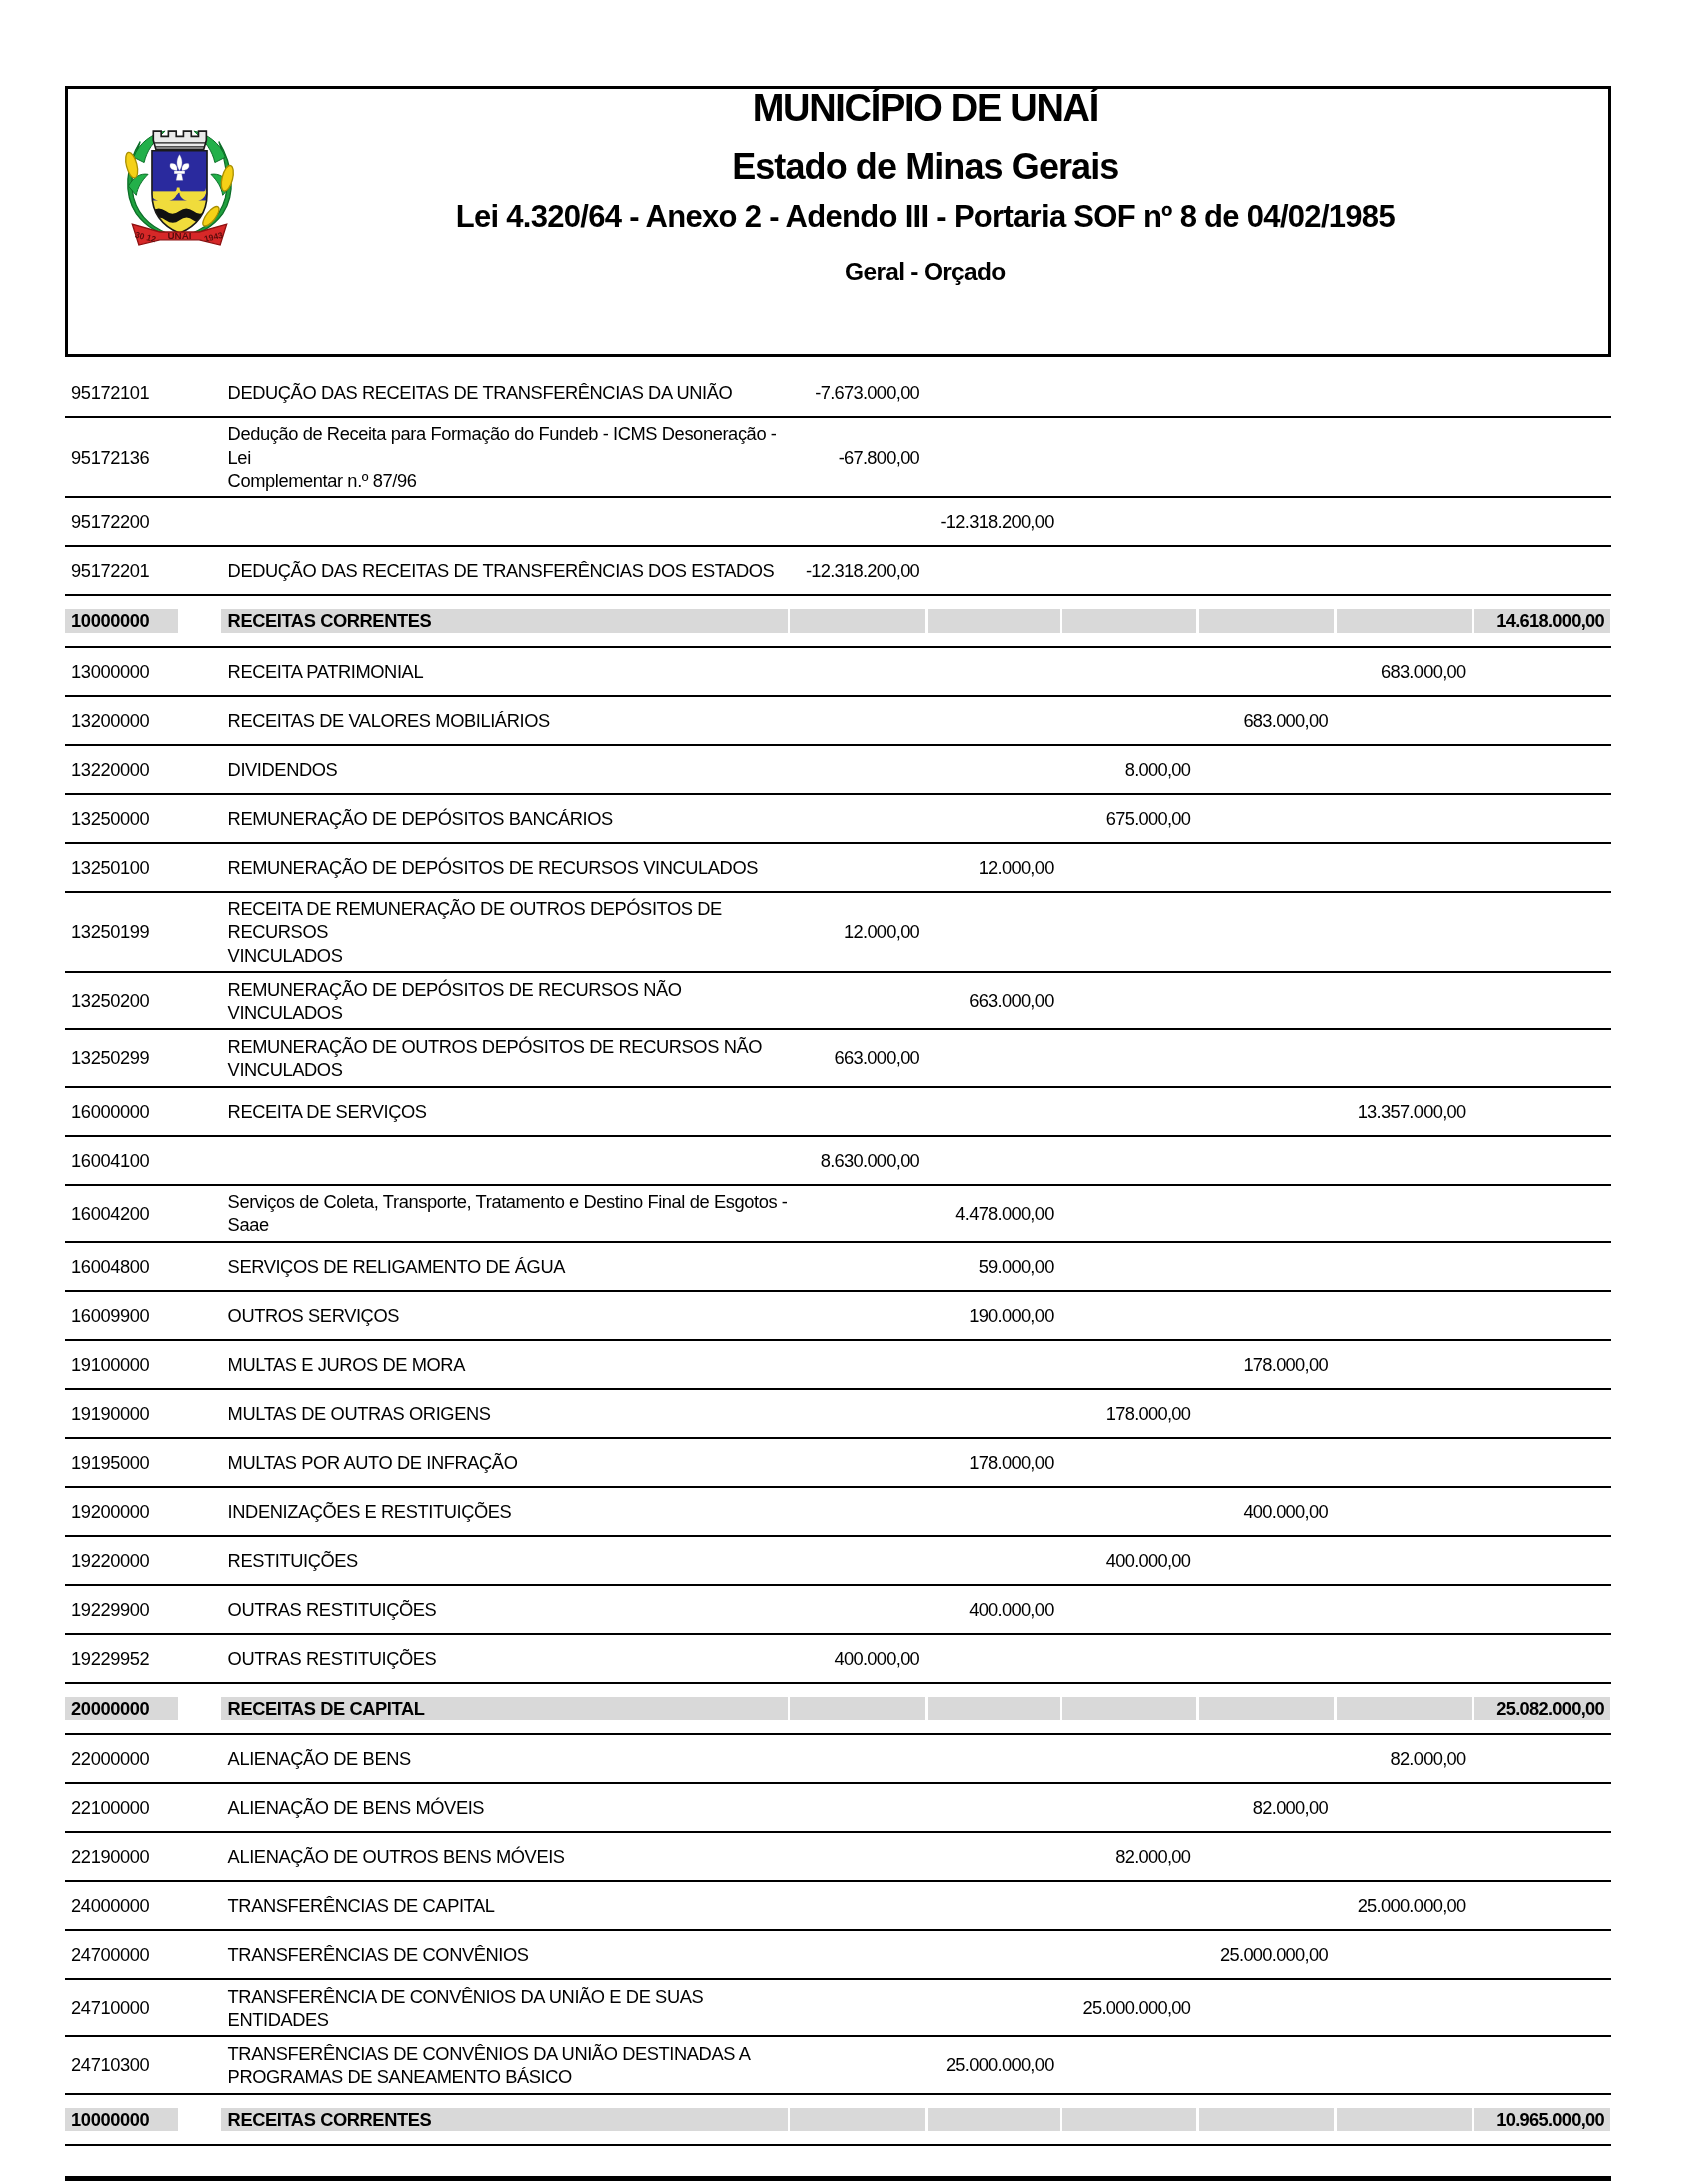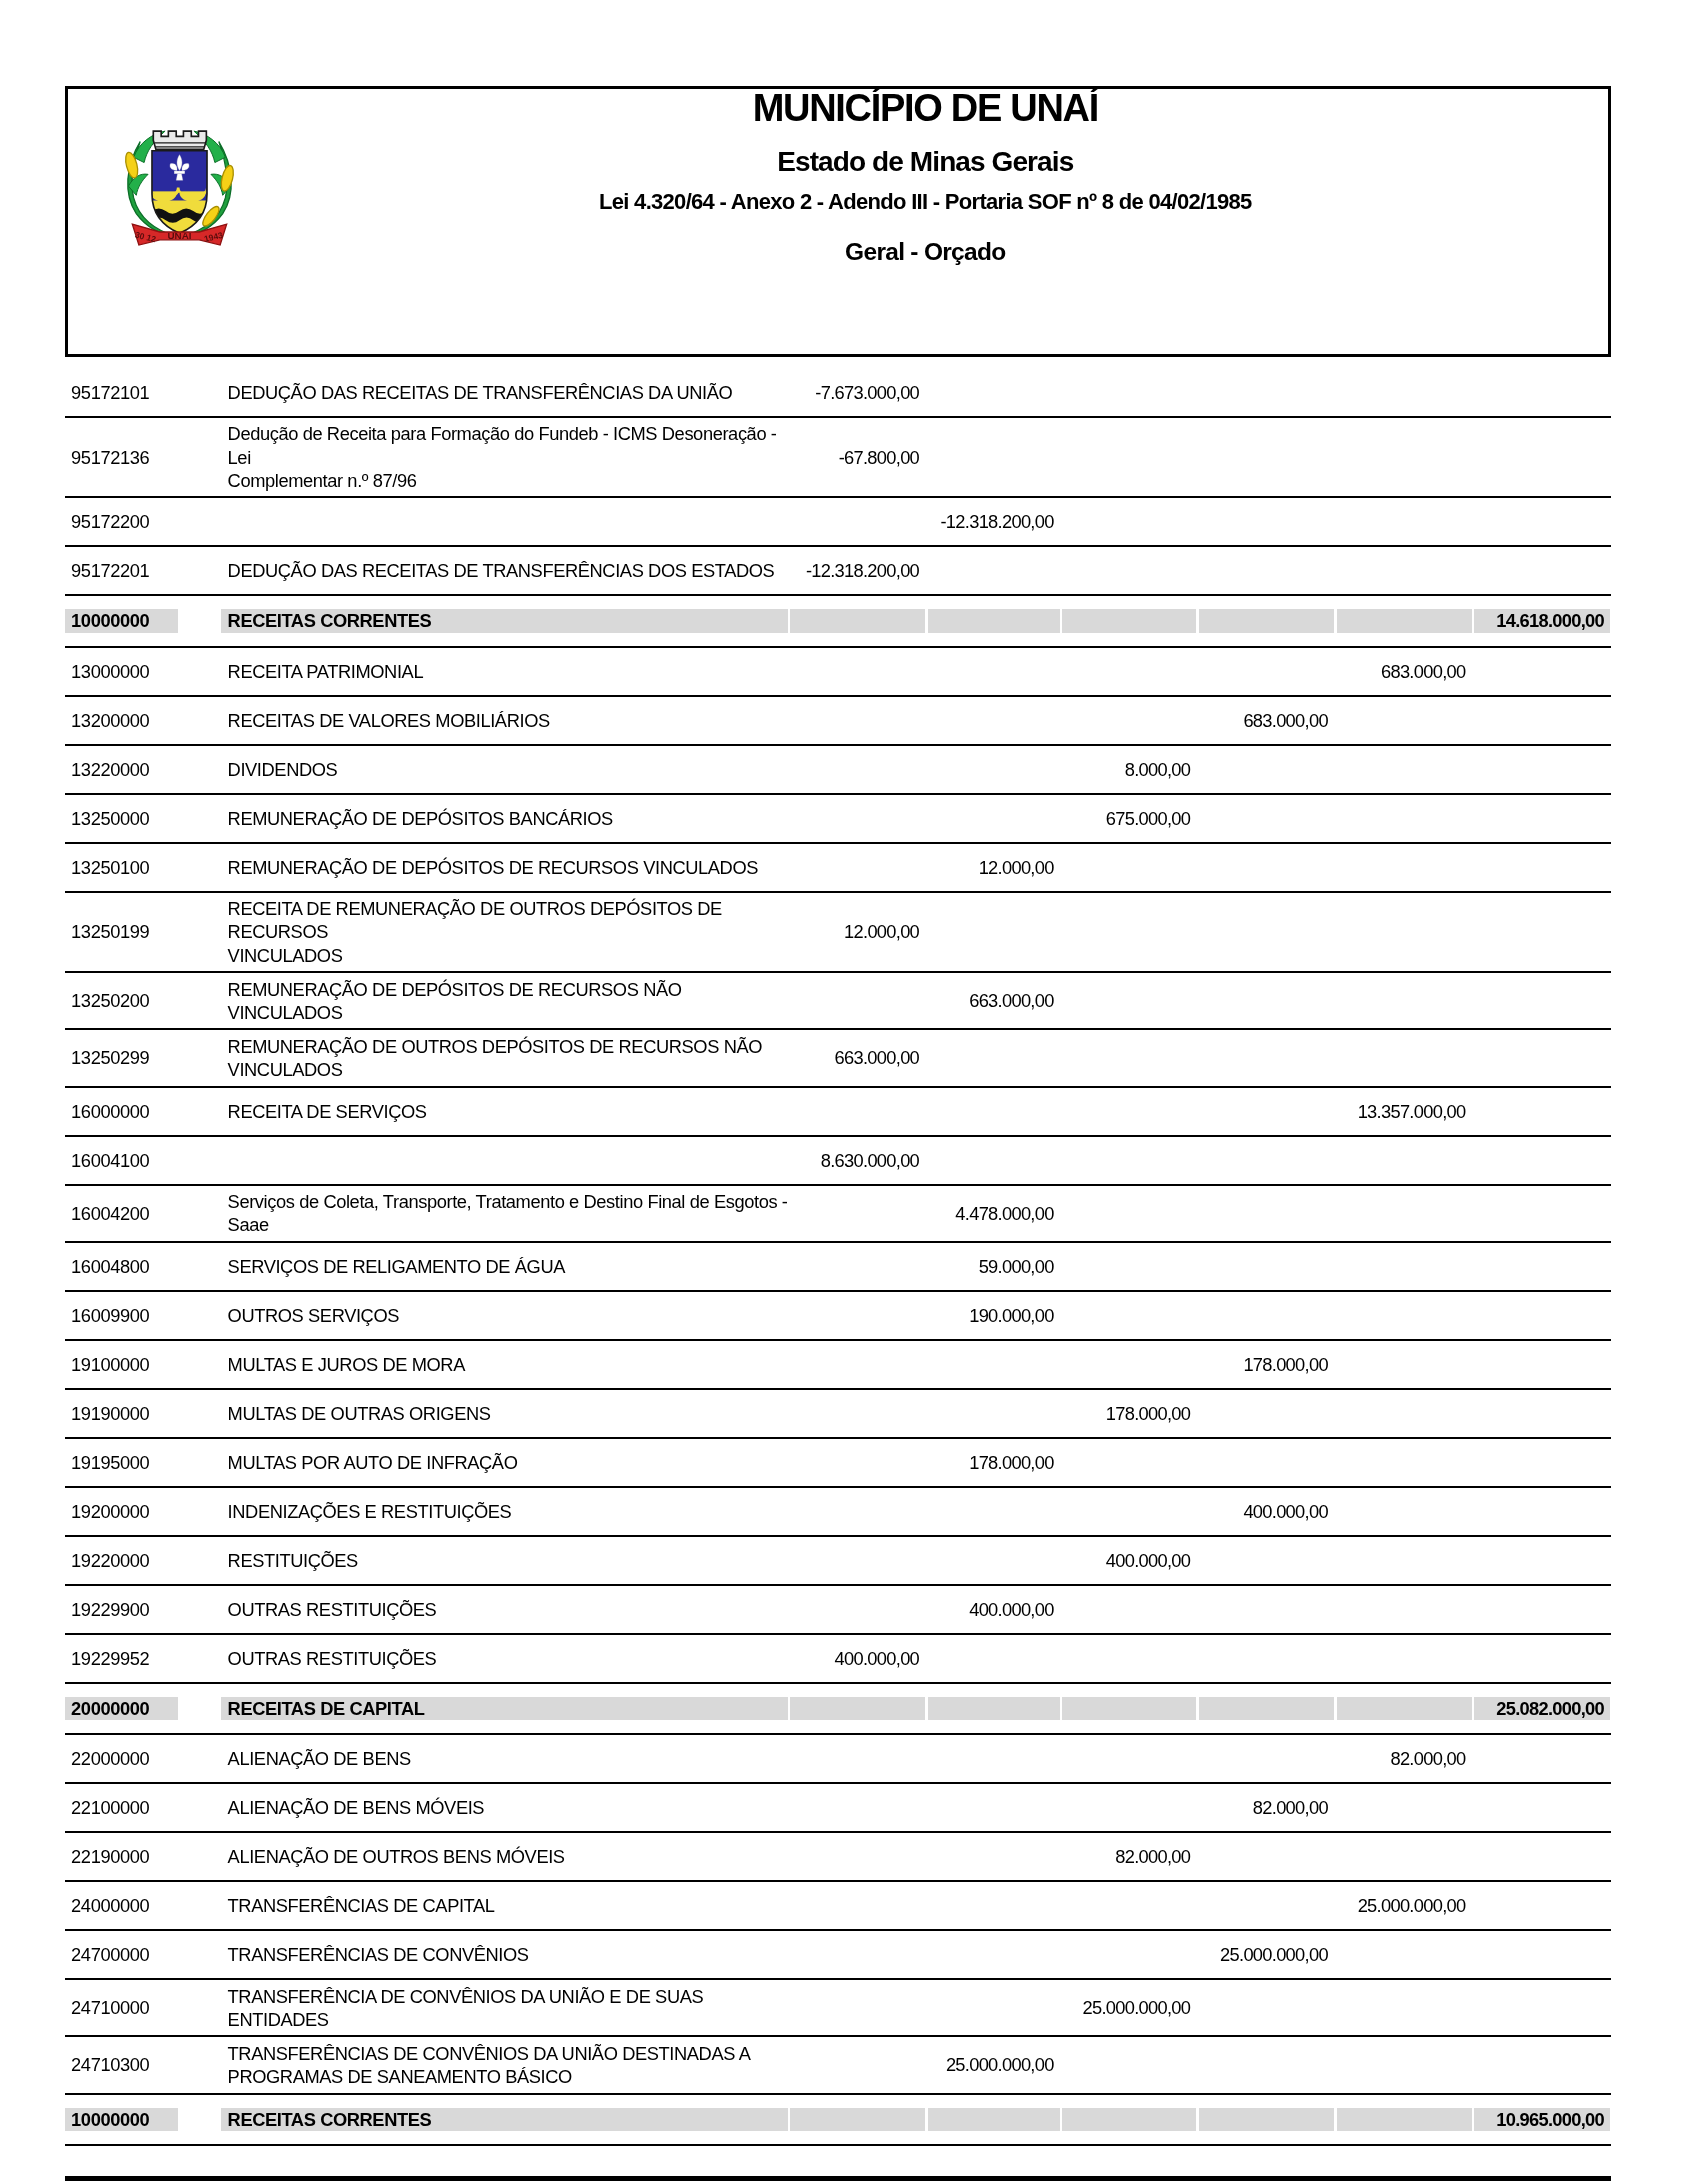--- a/index.html
+++ b/index.html
@@ -17,23 +17,23 @@
     width:1546px; height:271px;
     border:3.9px solid #000;
   }
   .crest { position:absolute; left:46px; top:25px; }
   .header-text {
     position:absolute; left:179px; right:4.4px; top:0; height:100%;
     display:flex; flex-direction:column; align-items:center;
     text-align:center; 
   }
   .h-title   { font-size:38px; font-weight:bold; letter-spacing:-1.3px; line-height:1.05; }
-  .h-sub     { font-size:28px; font-weight:bold; letter-spacing:-0.9px; margin-top:17.5px; }
+  .h-sub     { font-size:36px; font-weight:bold; letter-spacing:-0.9px; margin-top:17.5px; }
   .h-report  { font-size:24.5px; font-weight:bold; letter-spacing:-0.7px; margin-top:12.2px; }
-  .h-law     { font-size:22px; font-weight:bold; letter-spacing:-0.7px; margin-top:10.5px; }
+  .h-law     { font-size:31px; font-weight:bold; letter-spacing:-0.7px; margin-top:10.5px; }
   .h-scope   { font-size:24.5px; font-weight:bold; letter-spacing:-0.7px; margin-top:23.6px; }
 
   
   .rev-table { position:absolute; left:65px; top:369px; width:1546px; }
   .row {
     display:grid;
     grid-template-columns:113px 607px 135px 132px 134px 135px 135px 136px;
     column-gap:2.6px;
     border-bottom:2.6px solid #000;
     min-height:49px;

